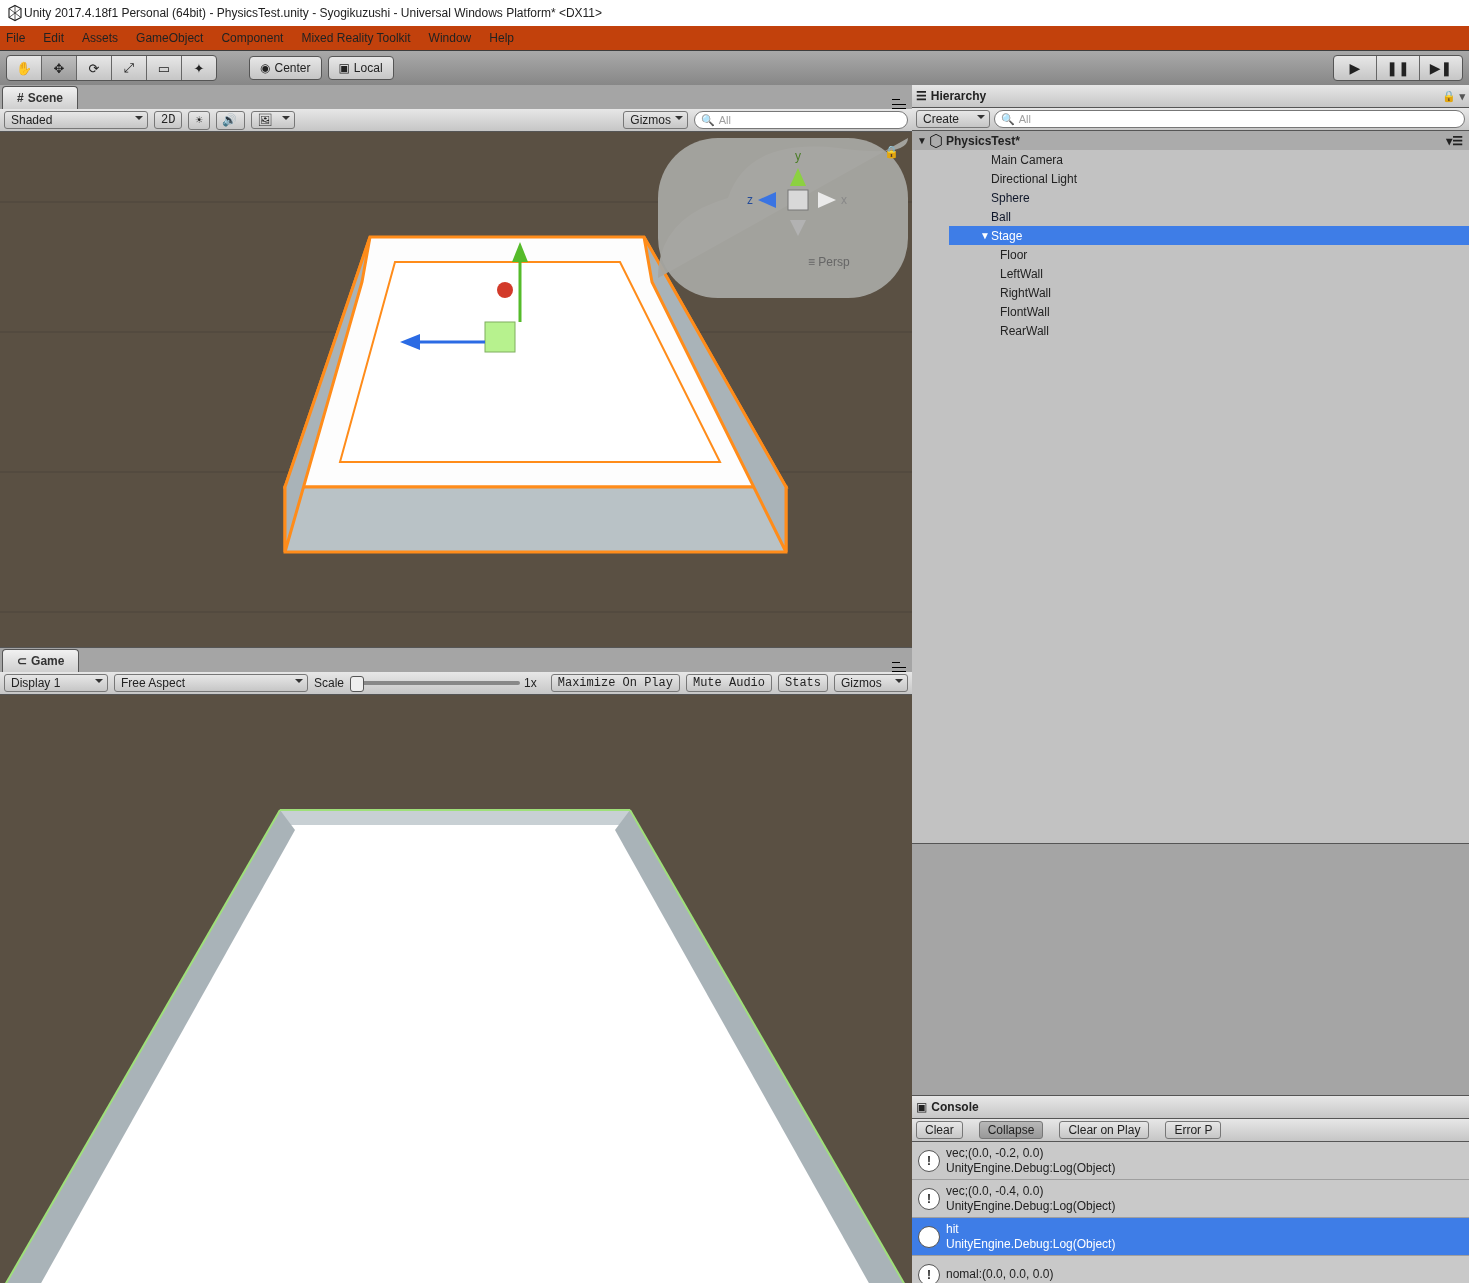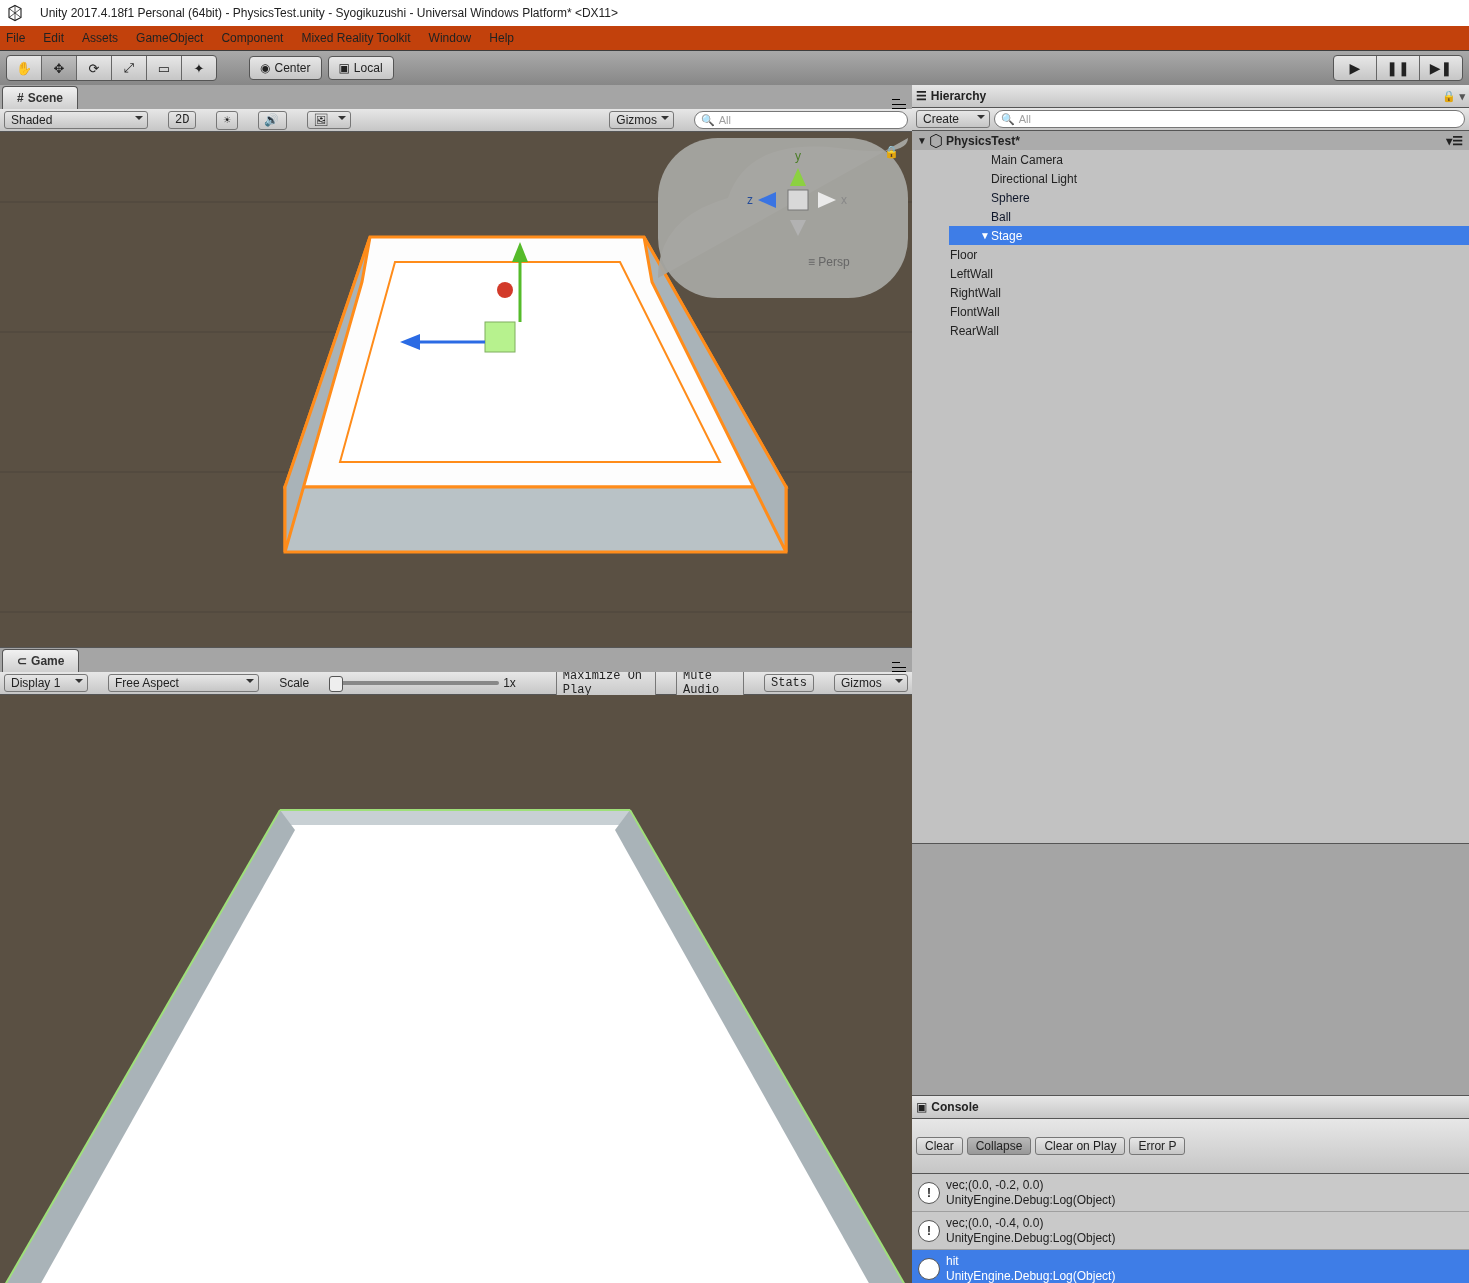--- a/index.html
+++ b/index.html
@@ -10,21 +10,21 @@
     color: #222;
     user-select: none;
     width: 1469px;
   }
   .titlebar {
     height: 26px;
     display: flex;
     align-items: center;
     background: #fff;
     padding: 0 6px;
-    gap: 16px;
+    gap: 0;
   }
   .unity-logo {
     width: 18px; height: 18px;
     display:inline-block;
   }
   .menubar {
     height: 24px;
     display: flex;
     align-items: center;
     background: #c2410c;
@@ -93,21 +93,21 @@
     font-weight:bold;font-size:12px;color:#333;
   }
   .panel-tab-icon{font-size:12px;}
   .panel-menu-icon{margin-left:auto;margin-right:6px;width:14px;height:10px;display:flex;flex-direction:column;justify-content:space-between;padding-top:3px;cursor:pointer;}
   .panel-menu-icon span{height:1px;background:#000;}
   .panel-menu-icon span:first-child{width:60%;}
 
   .scene-toolbar,.game-toolbar{
     height:22px;background:linear-gradient(#e7e7e7,#c6c6c6);
     border-bottom:1px solid #555;
-    display:flex;align-items:center;gap:20px;padding:0 4px;font-size:12px;
+    display:flex;align-items:center;gap:6px;padding:0 4px;font-size:12px;
   }
   .dd{border:1px solid #777;border-radius:3px;padding:1px 16px 1px 6px;position:relative;background:linear-gradient(#e7e7e7,#c6c6c6);cursor:pointer;min-width:40px;display:flex;align-items:center;}
   .dd:after{content:"";position:absolute;right:4px;top:50%;transform:translateY(-50%);border:4px solid transparent;border-top-color:#333;}
   .tb-small{border:1px solid #777;border-radius:3px;padding:1px 6px;background:linear-gradient(#e7e7e7,#c6c6c6);cursor:pointer;font-family:Liberation Mono, monospace;}
   .search-pill{display:flex;align-items:center;border:1px solid #777;border-radius:10px;height:16px;padding:0 6px;background:#fff;font-size:11px;color:#9f9f9f;min-width:200px;}
 
   .scene-view{flex:0 0 515px;background:#5a5043;position:relative;}
   .game-view{flex:1;background:#5a5043;position:relative;}
 
   .right-side{flex:1;display:flex;flex-direction:column;}
@@ -125,30 +125,30 @@
     border-bottom:1px solid #555;
     display:flex;align-items:center;padding:0 4px;gap:4px;font-size:12px;
   }
   .hierarchy-list{flex:1;background:#c2c2c2;overflow-y:auto;}
   .row{height:19px;display:flex;align-items:center;padding-left:4px;cursor:pointer;font-size:12px;}
   .row.scene{background:#ababab;font-weight:bold;}
   .row.selected{background:#3e7de7;color:#fff;}
   .row.inactive{color:#0f172a;}
   .arrow{display:inline-block;width:12px;text-align:center;font-size:10px;}
   .indent1{padding-left:30px;margin-left:37px;}
-  .indent2{padding-left:26px;text-align:right;}
+  .indent2{padding-left:76px;text-align:right;}
   .scene-icon{display:inline-flex;width:16px;height:16px;margin-right:2px;}
 
   .blank-panel{flex:1;background:#a5a5a5;}
 
   .console-panel{height:188px;display:flex;flex-direction:column;border-top:1px solid #555;}
   .console-btnbar{
     height:22px;background:linear-gradient(#e7e7e7,#c6c6c6);
     border-bottom:1px solid #555;
-    display:flex;align-items:center;gap:4px;padding:16px 4px;font-size:12px;
+    display:flex;align-items:center;gap:16px;padding:0 4px;font-size:12px;
   }
   .cbtn{border:1px solid #777;padding:1px 8px;border-radius:3px;background:linear-gradient(#e7e7e7,#c6c6c6);cursor:pointer;}
   .cbtn.active{background:linear-gradient(#b8b8b8,#989898);}
   .console-list{flex:1;background:#c9c9c9;overflow:hidden;}
   .log-row{height:37px;display:flex;align-items:center;gap:6px;padding:0 6px;border-bottom:1px solid #9f9f9f;font-size:12px;}
   .log-row.selected{background:#3e7de7;color:#fff;}
   .log-icon{width:20px;height:20px;border-radius:50%;background:#fff;border:1px solid #555;display:flex;align-items:center;justify-content:center;font-weight:bold;flex:none;}
   .log-text{line-height:1.25;}
 
   .gizmo-overlay{position:absolute;top:6px;right:4px;width:250px;height:200px;pointer-events:none;}

